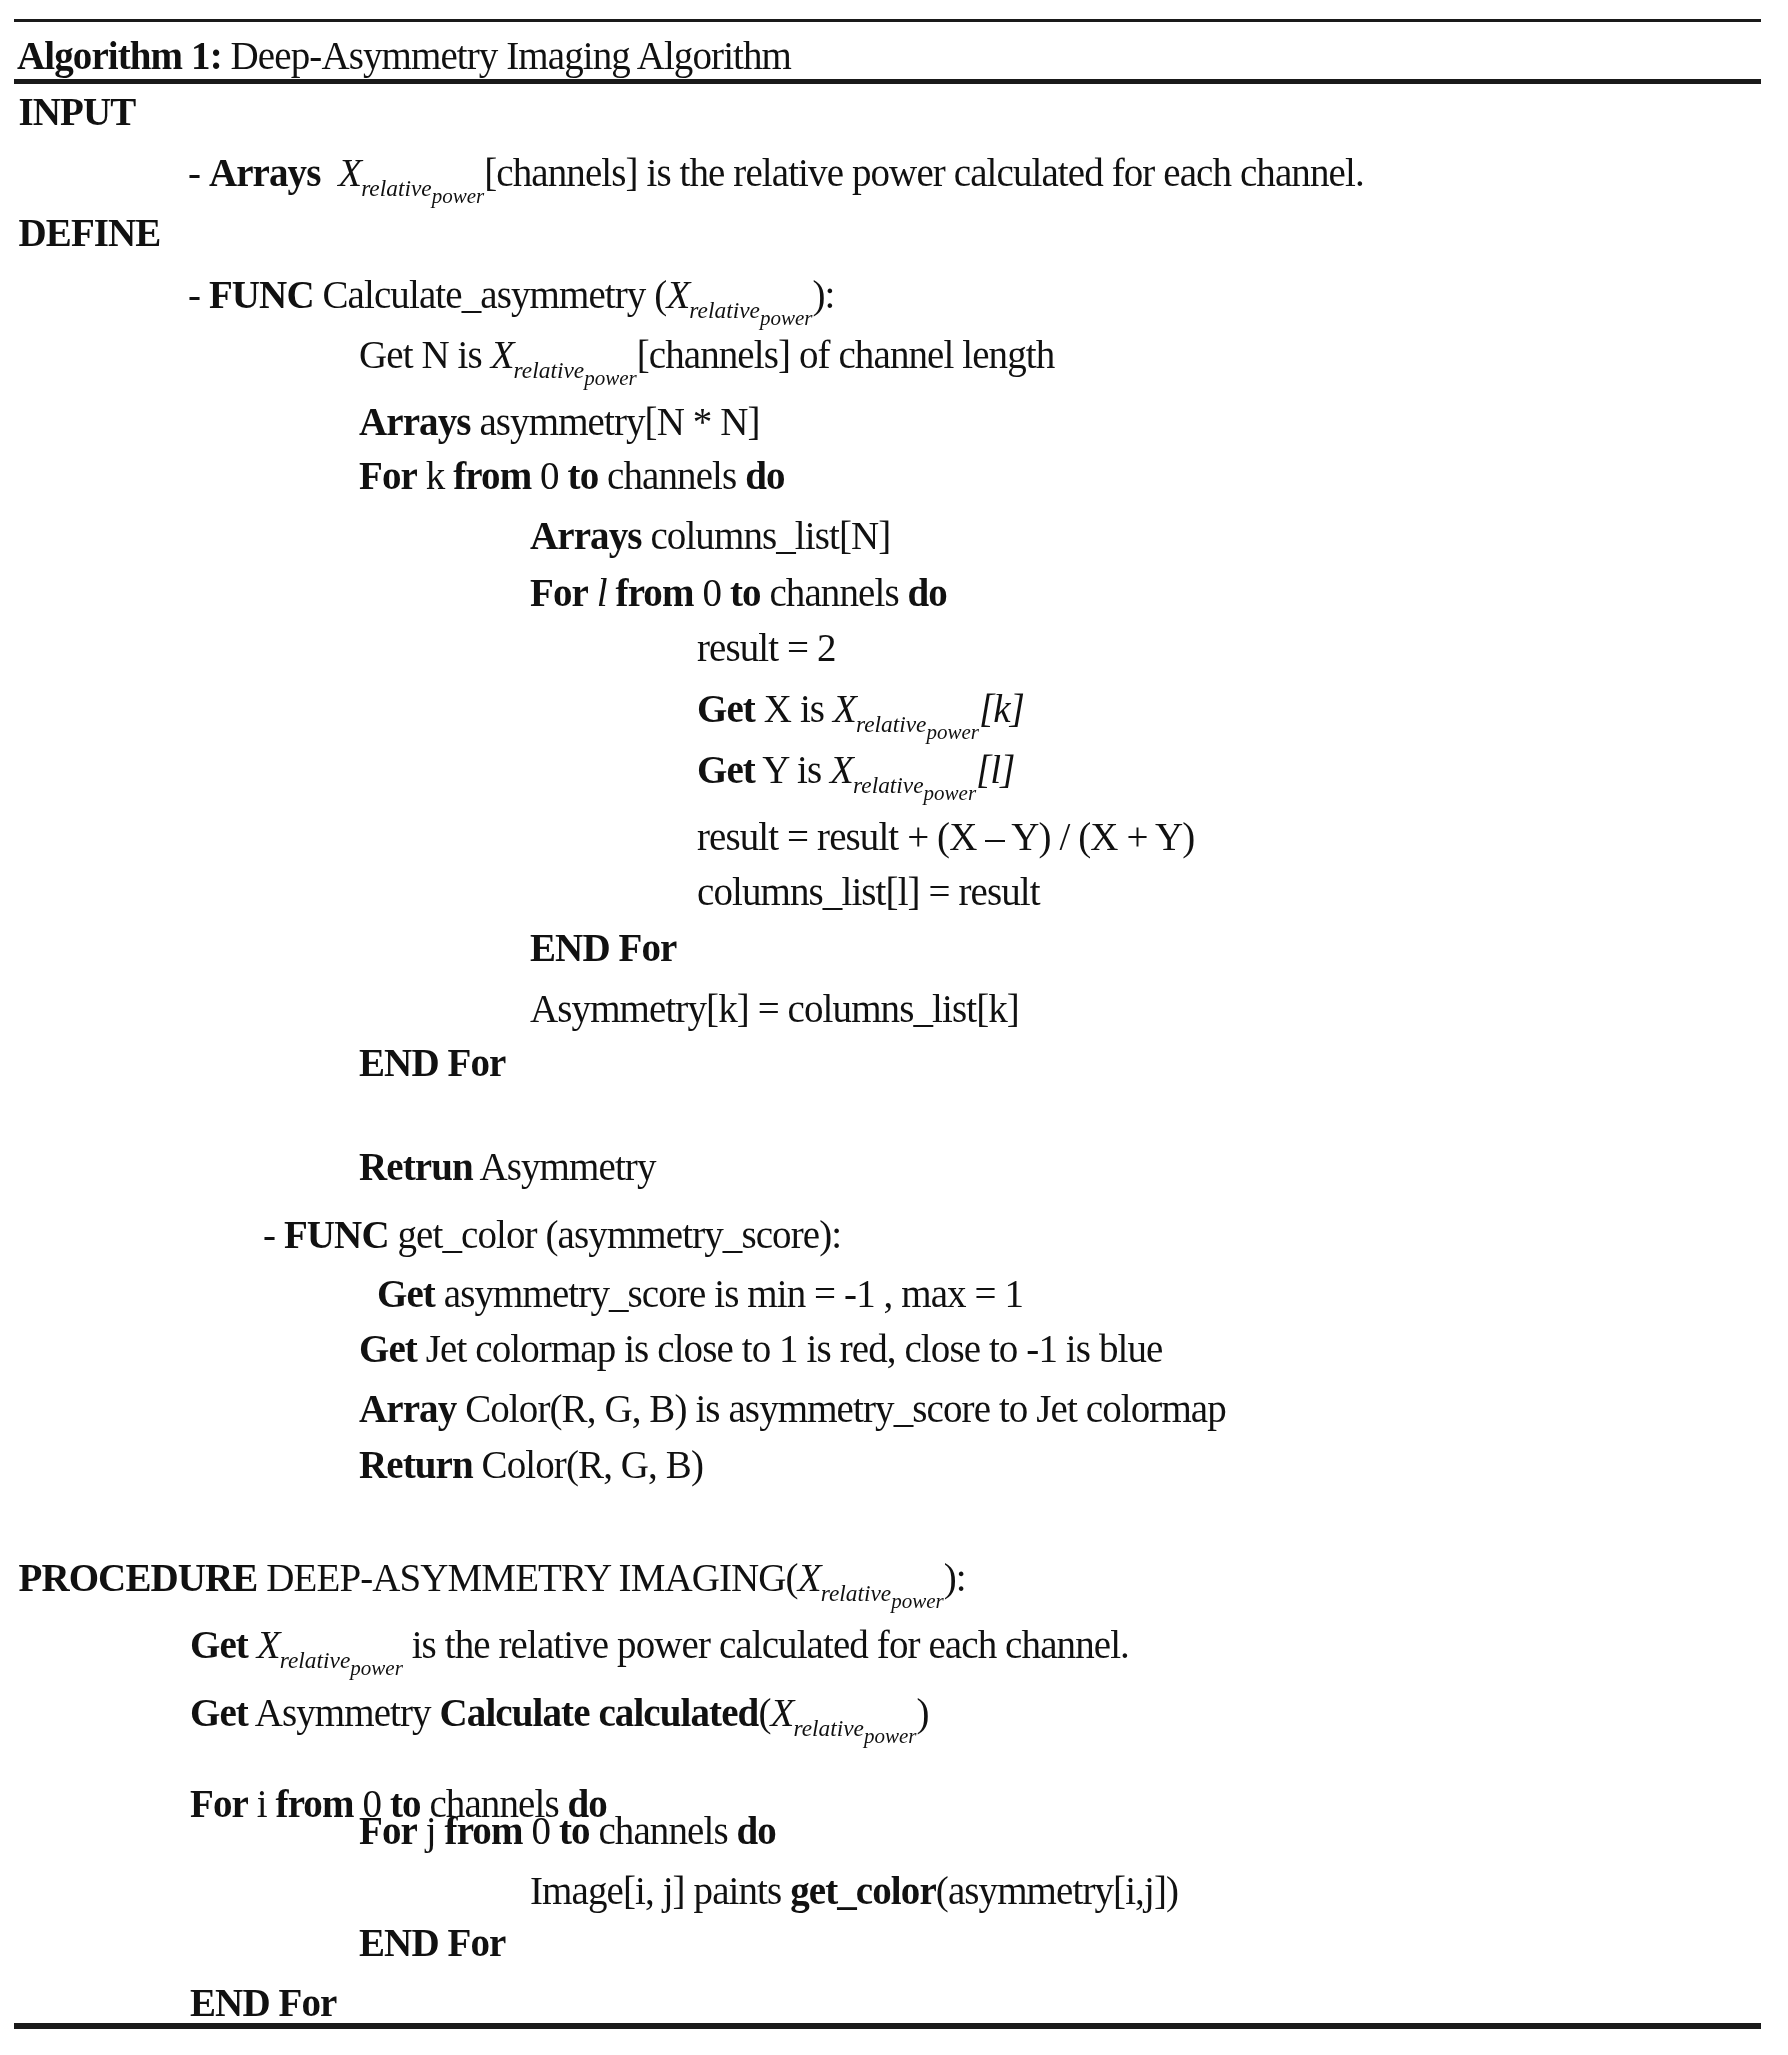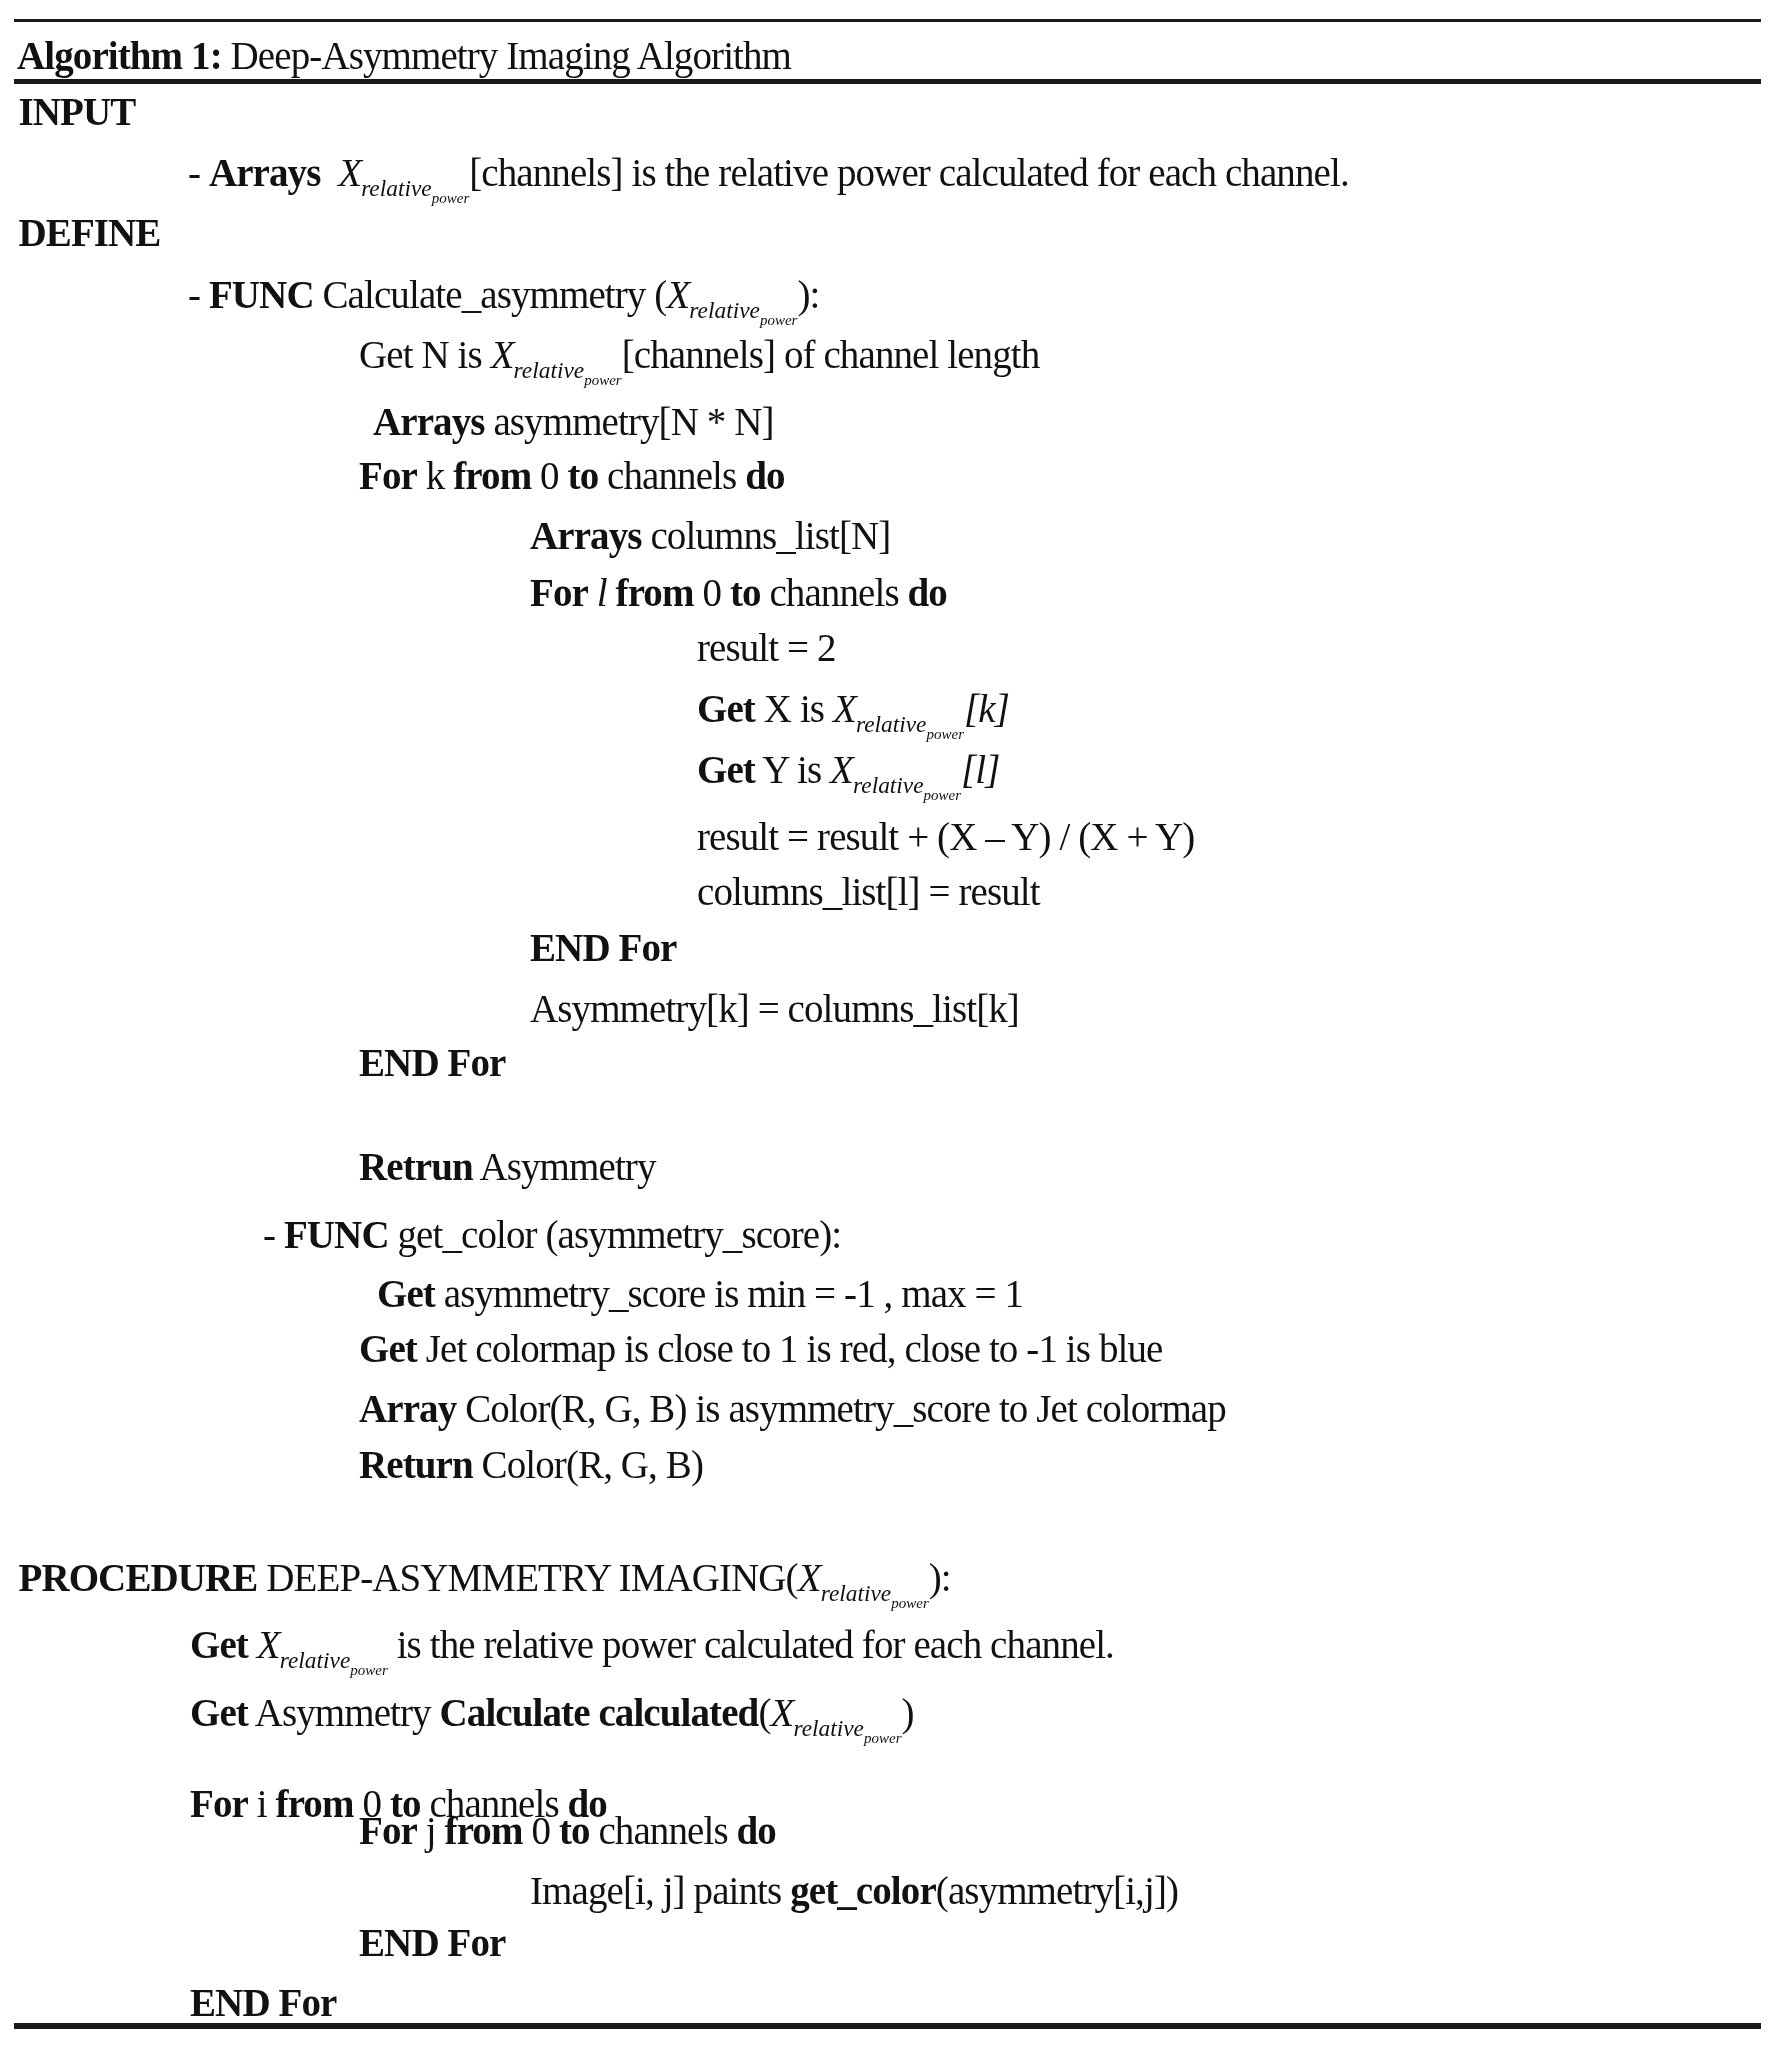--- a/index.html
+++ b/index.html
@@ -7,21 +7,21 @@
          font-family:"Liberation Serif","DejaVu Serif",serif; color:#111; }
   .rule { position:absolute; left:13.5px; width:1747px; background:#1a1a1a; }
   .rule-top { top:18.5px; height:3.1px; }
   .rule-mid { top:79px; height:5px; }
   .rule-bot { top:2023px; height:5.5px; }
   .line { position:absolute; white-space:nowrap; font-size:39px; line-height:49px;
           letter-spacing:-0.9px; transform-origin:left center; }
   .line .kw { font-weight:bold; }
   .line .mv { font-style:italic; }
   .line .sub { font-style:italic; font-size:23.4px; vertical-align:-10px; letter-spacing:0; }
-  .line .subsub { font-style:italic; font-size:15px; vertical-align:-7.4px; letter-spacing:0; }
+  .line .subsub { font-style:italic; font-size:21px; vertical-align:-7.4px; letter-spacing:0; }
   .title .kw { font-weight:bold; }
 </style>
 </head>
 <body>
 
 <div class="rule rule-top"></div>
 
 <div class="line title" style="left:17px;top:31px;">
   <span class="kw">Algorithm 1:</span>
   <span>Deep-Asymmetry Imaging Algorithm</span>
@@ -40,21 +40,21 @@
 <div class="line" style="left:18.5px;top:208px;">
   <span class="kw">DEFINE</span>
 </div>
 <div class="line" style="left:188px;top:270px;">
   <span>- </span><span class="kw">FUNC</span><span> Calculate_asymmetry (</span><span class="mv">X</span><span class="sub"><span>relative</span><span class="subsub">power</span></span><span>):</span>
 </div>
 
 <div class="line" style="left:359px;top:330px;">
   <span>Get N is  </span><span class="mv">X</span><span class="sub"><span>relative</span><span class="subsub">power</span></span><span>[channels]  of channel length</span>
 </div>
-<div class="line" style="left:359px;top:397px;margin-left:14px;">
+<div class="line" style="left:359px;top:397px;">
   <span class="kw">Arrays</span><span> asymmetry[N * N]</span>
 </div>
 <div class="line" style="left:359px;top:451px;">
   <span class="kw">For</span><span> k </span><span class="kw">from</span><span> 0 </span><span class="kw">to</span><span> channels </span><span class="kw">do</span>
 </div>
 <div class="line" style="left:530px;top:511px;">
   <span class="kw">Arrays</span><span> columns_list[N]</span>
 </div>
 <div class="line" style="left:530px;top:568px;">
   <span class="kw">For</span><span class="mv">  l  </span><span class="kw">from</span><span> 0 </span><span class="kw">to</span><span> channels </span><span class="kw">do</span>

